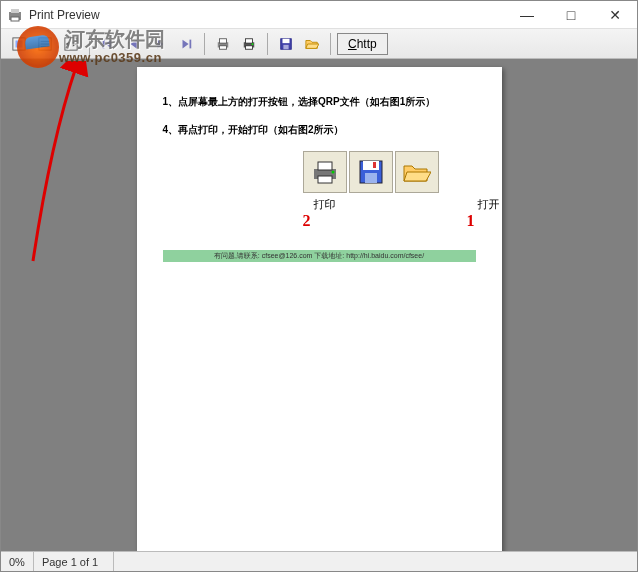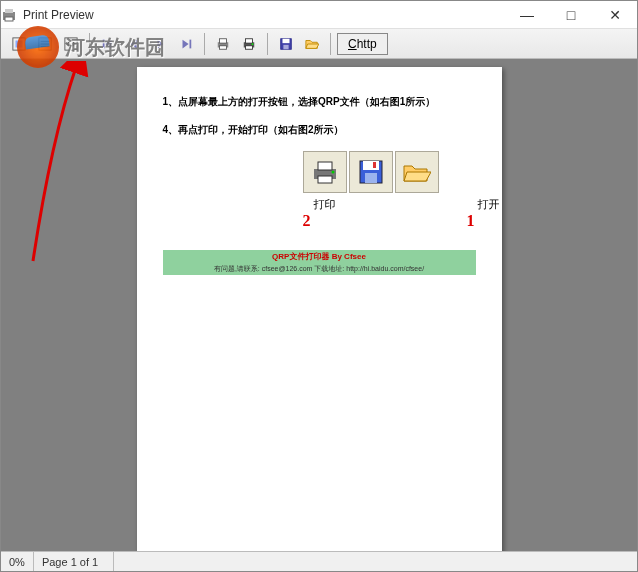--- a/index.html
+++ b/index.html
@@ -11,20 +11,21 @@
       position: relative;
       overflow: hidden;
       border: 1px solid #888;
     }
     .titlebar {
       height: 28px;
       background: #fff;
       border-bottom: 1px solid #e0e0e0;
       display: flex;
       align-items: center;
+      padding-left: 6px;
       font-size: 12px;
       color: #333;
       position: relative;
     }
     .titlebar-icon {
       width: 16px;
       height: 16px;
       margin-right: 6px;
       display: inline-block;
     }
@@ -372,36 +373,36 @@
         <div class="red-num">2</div>
       </div>
       <div style="width:44px"></div>
       <div>
         <div class="page-label">打开</div>
         <div class="red-num">1</div>
       </div>
     </div>
 
     <div class="footer-banner">
-      <div class="banner1">QRP文件打印器 By Cfsee</div>
       <div class="banner2">有问题,请联系: cfsee@126.com    下载地址: http://hi.baidu.com/cfsee/</div>
     </div>
   </div>
 </div>
 
 <div class="statusbar">
   <div class="status-cell">0%</div>
   <div class="status-cell" style="flex:0 0 auto; min-width:80px">Page 1 of 1</div>
   <div class="status-cell" style="flex:1; border-right:none"></div>
 </div>
 
 <div class="watermark">
   <div class="watermark-logo"></div>
   <div>
     <div class="watermark-text">河东软件园</div>
+    <div class="watermark-url">www.pc0359.cn</div>
   </div>
 </div>
 
 <svg class="arrow" width="130" height="210">
   <defs>
     <marker id="ah" markerWidth="12" markerHeight="12" refX="2" refY="5" orient="auto">
       <path d="M0 0 L10 5 L0 10 Z" fill="#d00"></path>
     </marker>
   </defs>
   <path d="M 12 200 Q 30 80 55 6" stroke="#d00" stroke-width="3" fill="none" marker-end="url(#ah)"></path>

